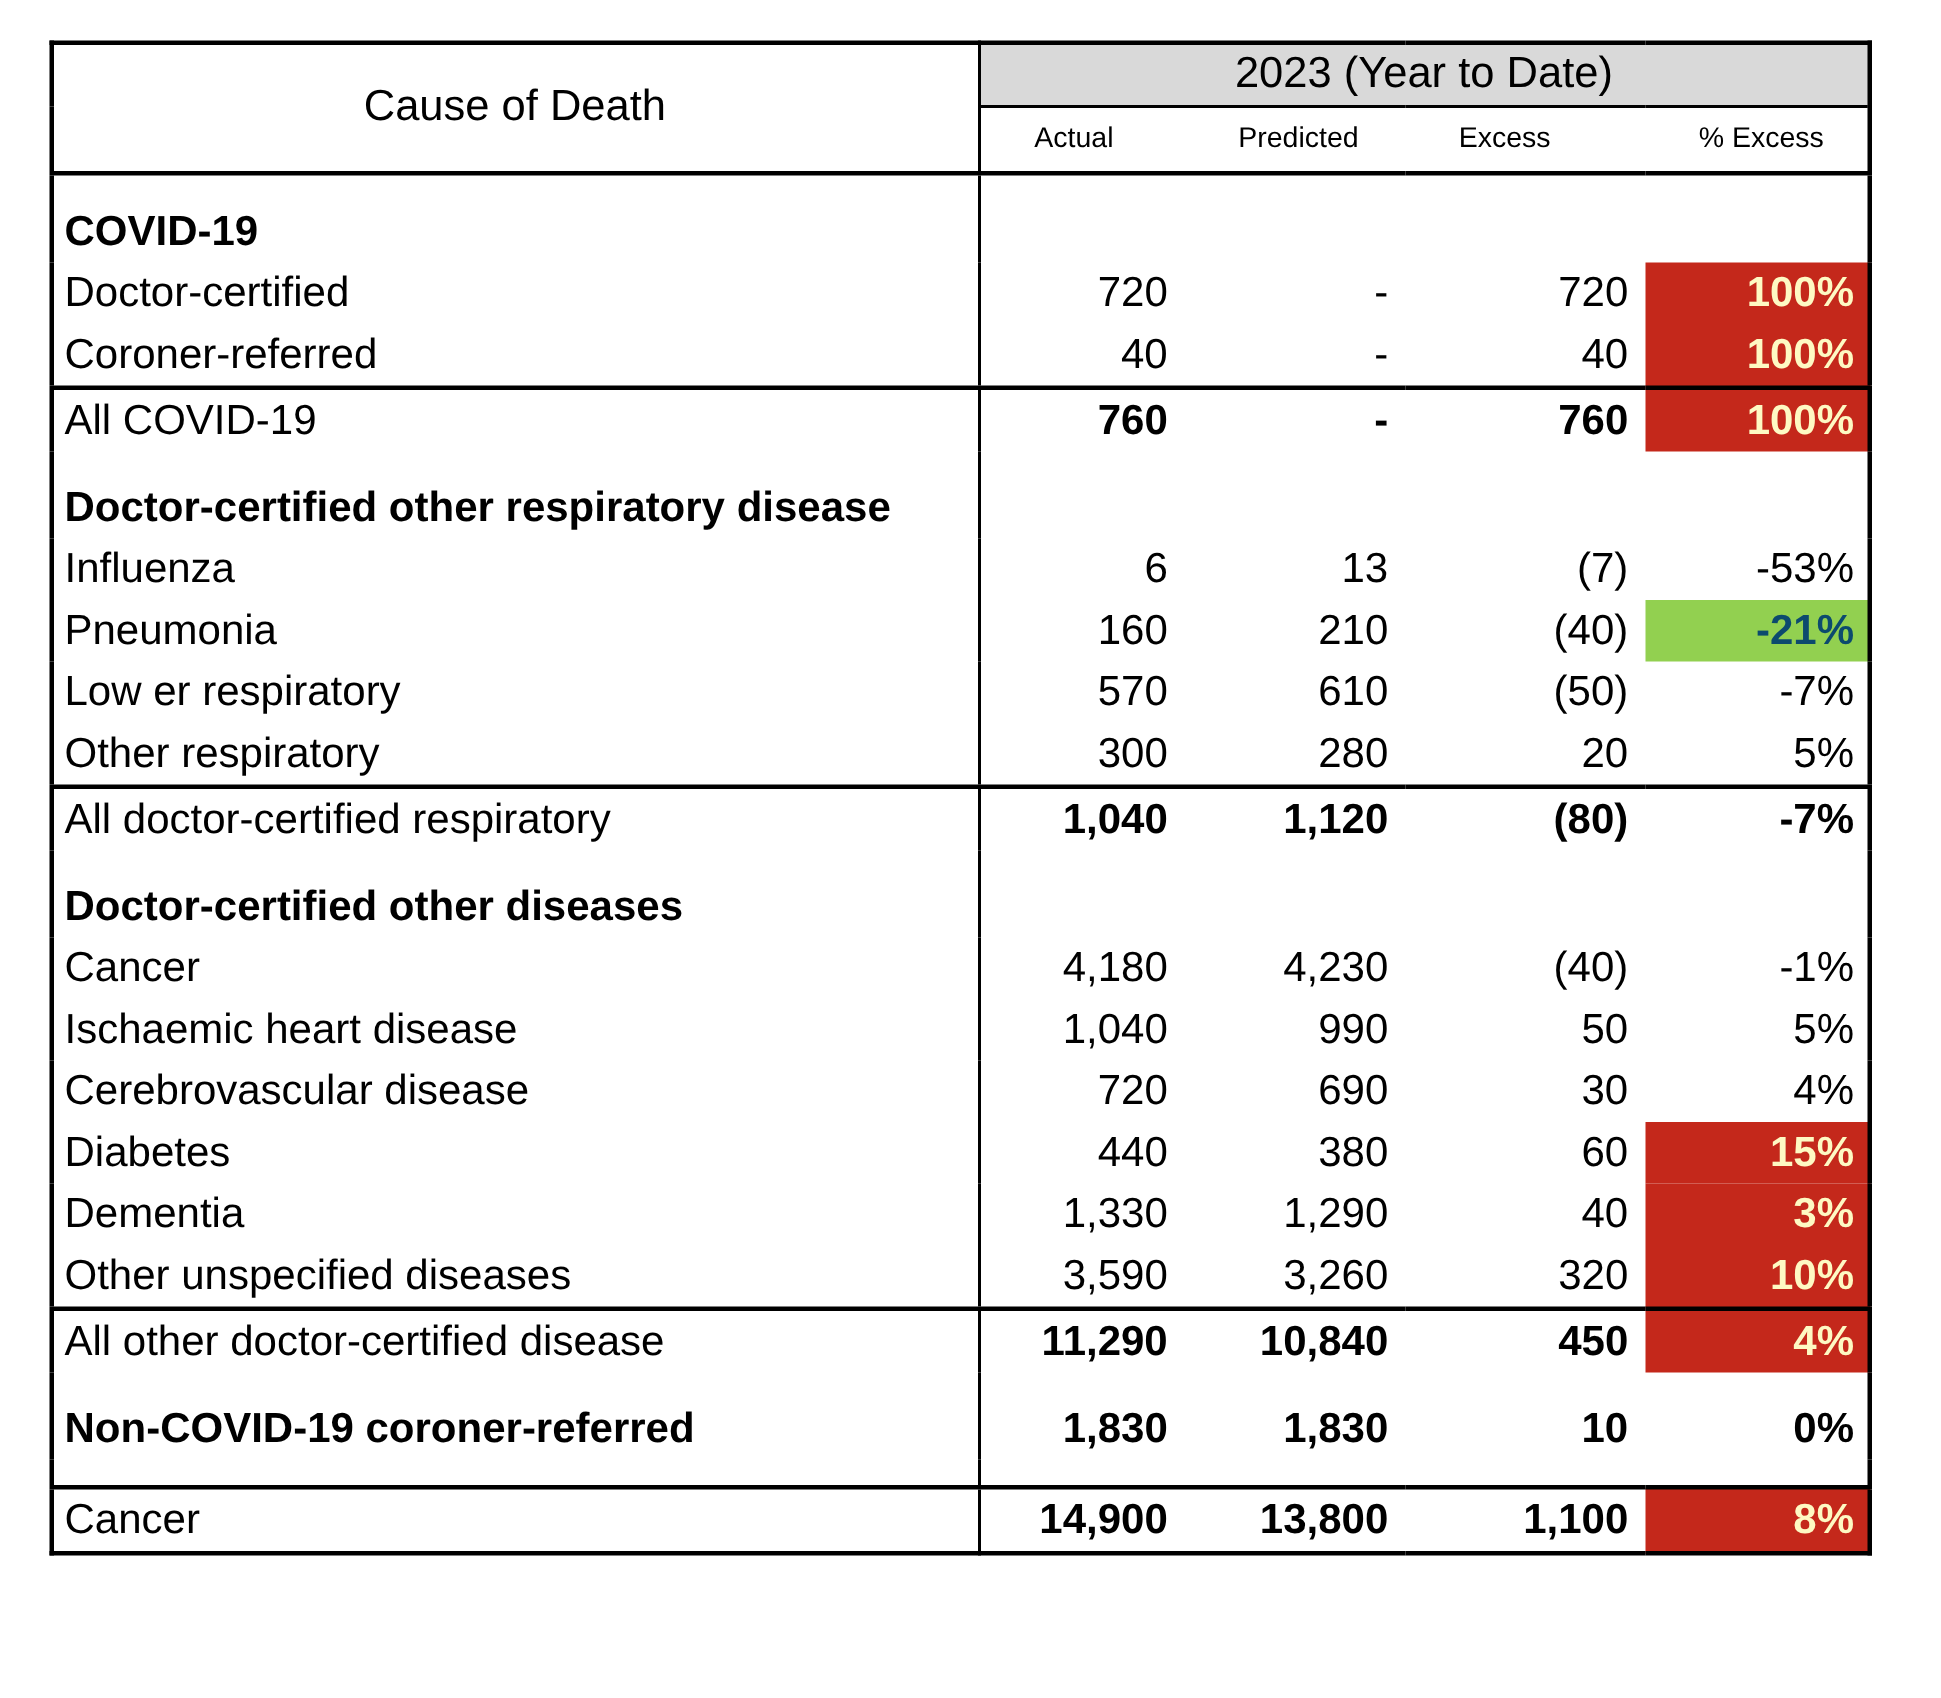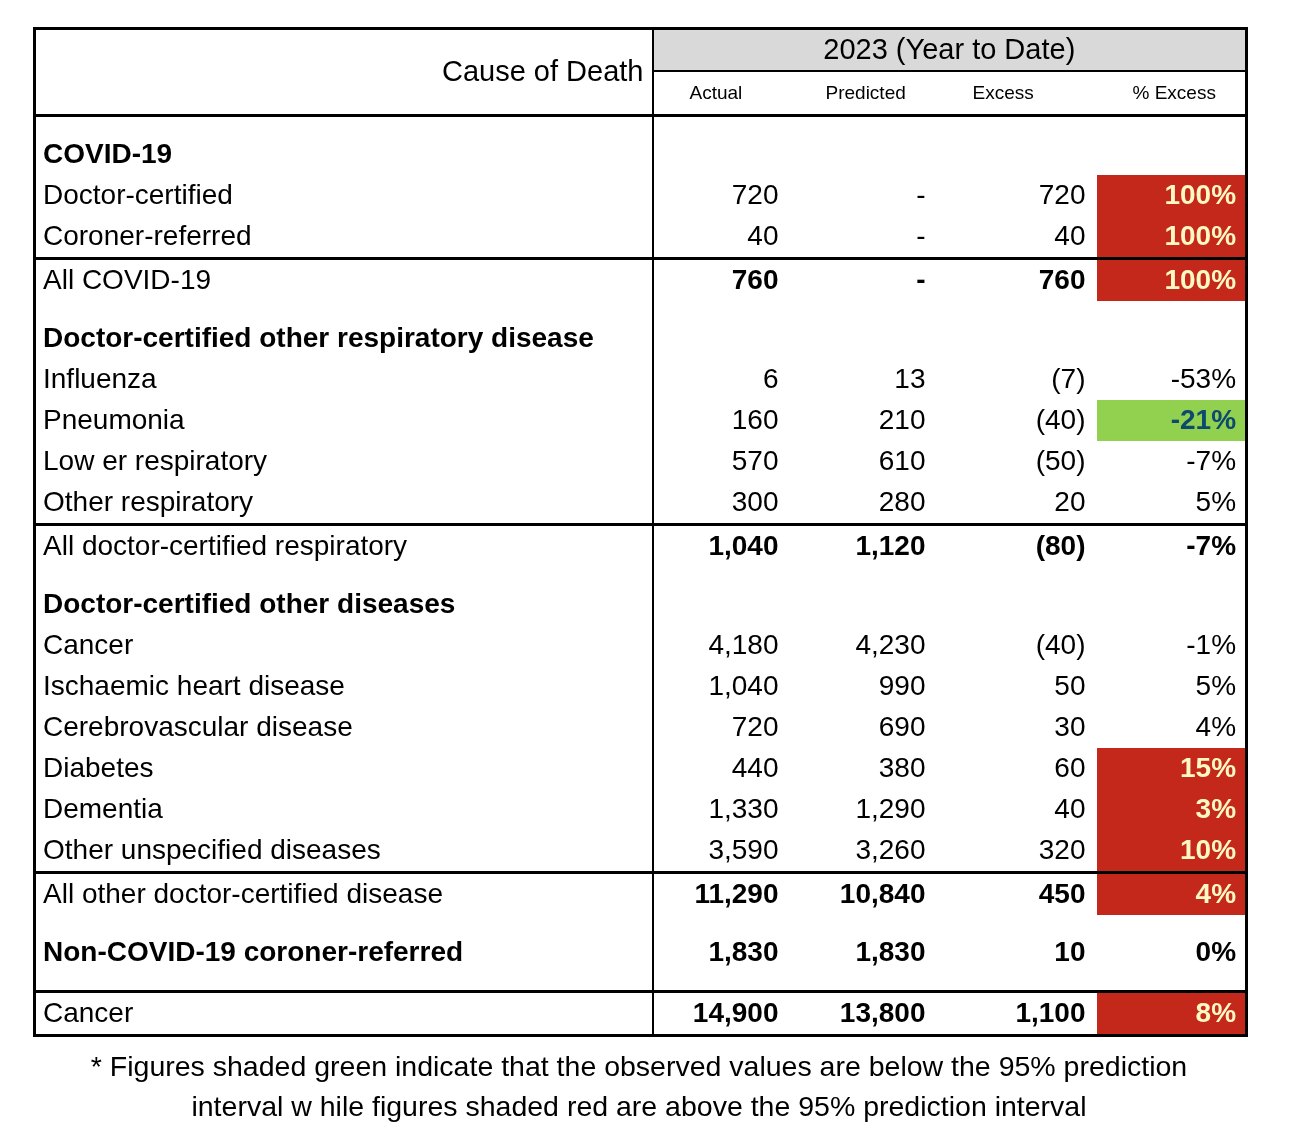--- a/index.html
+++ b/index.html
@@ -30,21 +30,21 @@
 
   th, td {
     padding: 0 8px;
     font-size: 28px;
     font-weight: 400;
     line-height: 1.1;
     overflow: visible;
     white-space: nowrap;
   }
   th.cause-header {
-    text-align: right;
+    text-align: center;
     vertical-align: middle;
     border-right: 2px solid #000;
     border-bottom: 3px solid #000;
     padding-left: 7px;
     font-size: 29px;
     border-radius: 12px;
   }
   th.year-header {
     background: var(--header-gray, #D9D9D9);
     text-align: center;
@@ -286,17 +286,13 @@
         <tr class="summary rule bold-vals">
           <td class="label">Cancer</td>
           <td class="num">14,900</td>
           <td class="num">13,800</td>
           <td class="num">1,100</td>
           <td class="pct bg-red">8%</td>
         </tr>
       </tbody>
   </table>
 
-  <div class="footnote">
-    <div>* Figures shaded green indicate that the observed values are below the 95% prediction</div>
-    <div>interval w hile figures shaded red are above the 95% prediction interval</div>
-  </div>
 </div>
 
 </body></html>

